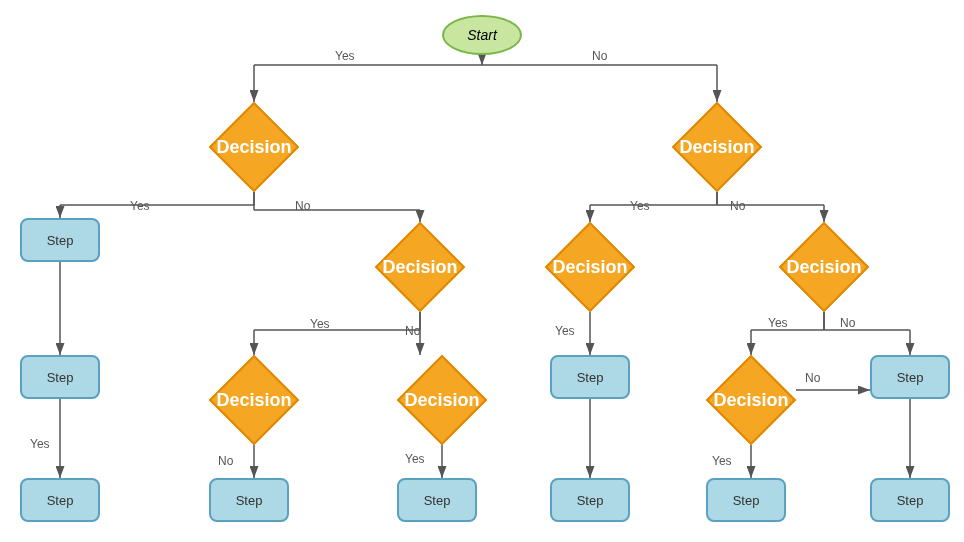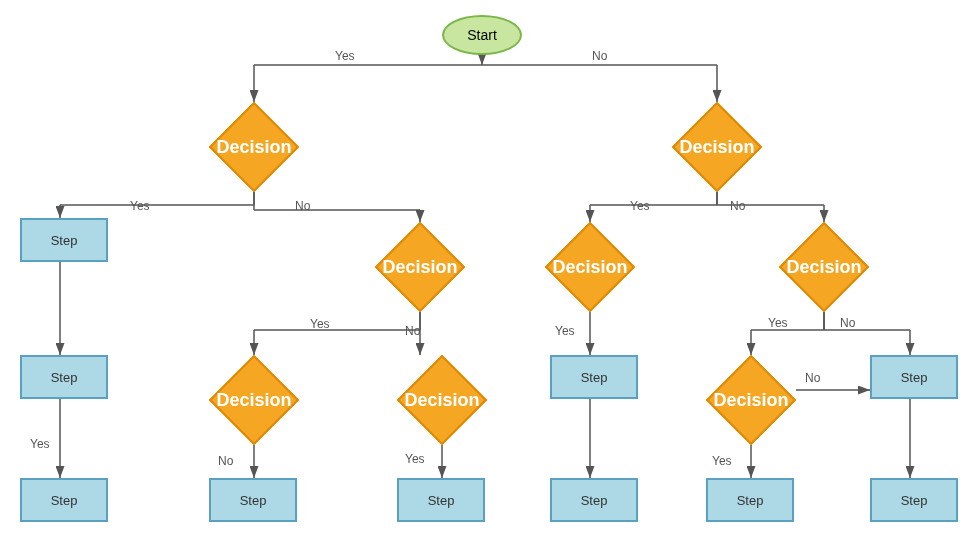--- a/index.html
+++ b/index.html
@@ -59,22 +59,22 @@
       transform: translate(-50%, -50%);
       color: #fff;
       font-weight: bold;
       font-size: 18px;
       z-index: 1;
       white-space: nowrap;
     }
     .node-rect {
       background: #add8e6;
       border: 2px solid #5aa0c0;
-      border-radius: 0;
-      width: 88px;
+      border-radius: 8px;
+      width: 80px;
       height: 44px;
       font-size: 13px;
       color: #333;
     }
   </style>
 </head>
 <body>
 
 <svg id="flowchart-svg">
   <defs>
@@ -160,21 +160,21 @@
   <text x="405" y="463" font-size="12" fill="#555">Yes</text>
 
   <text x="712" y="465" font-size="12" fill="#555">Yes</text>
   <text x="805" y="382" font-size="12" fill="#555">No</text>
 
   <text x="30" y="448" font-size="12" fill="#555">Yes</text>
 
   <text x="555" y="335" font-size="12" fill="#555">Yes</text>
 </svg>
 
-<div class="node node-ellipse" style="left:442px; top:15px;">
+<div class="node node-ellipse" style="left:442px; top:15px;font-style:italic;">
   <span>Start</span>
 </div>
 
 <div class="node node-diamond" style="left:209px; top:102px;">
   <div class="diamond-inner"></div>
   <span class="diamond-label">Decision</span>
 </div>
 
 <div class="node node-diamond" style="left:672px; top:102px;">
   <div class="diamond-inner"></div>

